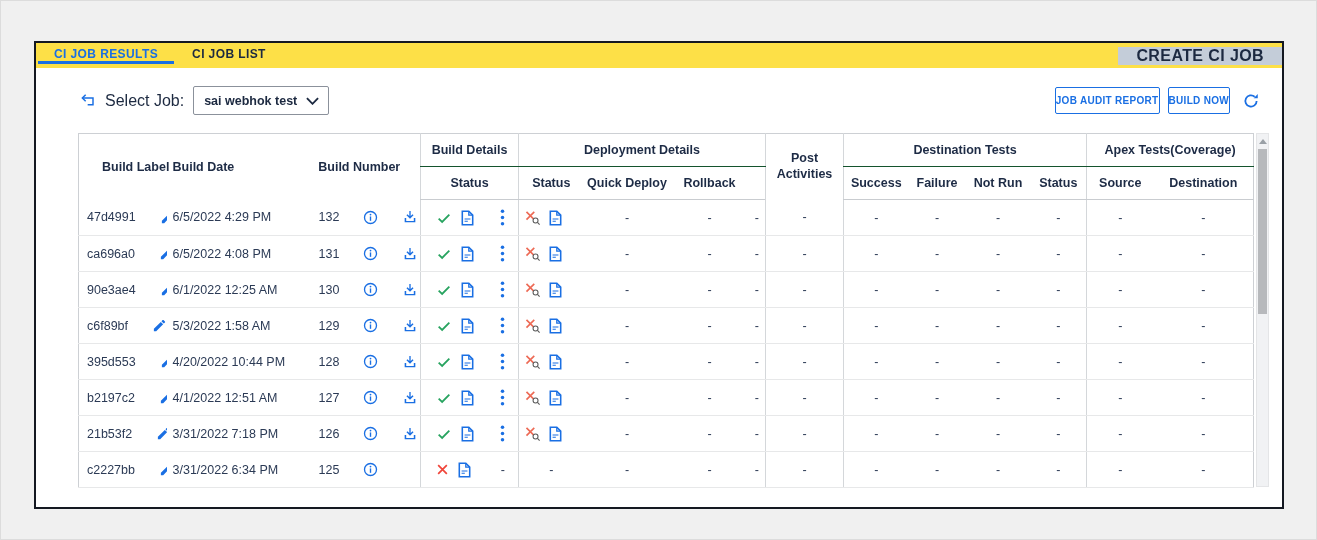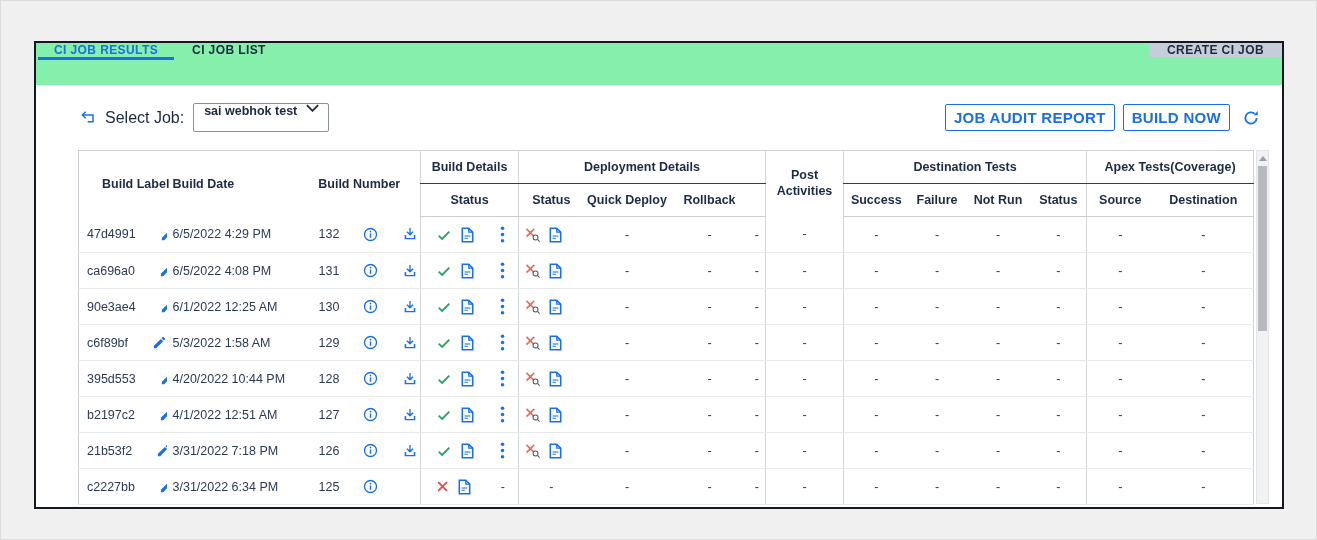--- a/index.html
+++ b/index.html
@@ -4,41 +4,41 @@
 <style>
   * { margin:0; padding:0; box-sizing:border-box; }
   html,body { width:1317px; height:540px; font-family:"Liberation Sans", sans-serif; }
   body { background:#f0f0f0; position:relative; overflow:hidden; }
   .frame { position:absolute; inset:0; border:1px solid #dcdcdc; }
 
   .panel { position:absolute; left:33px; top:40px; width:1250px; height:468px;
            background:#fff; border:2px solid #141821; }
 
   
-  .tabbar { height:42px; background:#86efac; display:flex; align-items:flex-start; }
+  .tabbar { height:25px; background:#fde047; display:flex; align-items:center; }
   .tab { padding:0 16px; margin-left:2px; display:flex; align-items:center;
          font-size:12px; font-weight:700; letter-spacing:.4px; color:#1c2940;
          border-bottom:3px solid transparent; cursor:pointer; white-space:nowrap; }
   .tab.active { color:#1a6fe3; border-bottom-color:#1a6fe3; }
   .create-btn { margin-left:auto; background:#c4cdd9; border:none; padding:0 18px;
-         font-family:inherit; font-size:12px; font-weight:700; letter-spacing:.4px;
+         font-family:inherit; font-size:16px; font-weight:700; letter-spacing:.4px;
          color:#1c2940; cursor:pointer; white-space:nowrap; }
 
   
   .toolbar { height:65px; display:flex; align-items:center; padding:0 22px 0 44px; background:#fff; }
   .tb-left { display:flex; align-items:center; }
   .return-ic { display:flex; margin-right:9px; cursor:pointer; }
   .sel-label { font-size:16px; color:#1c2940; margin-right:9px; white-space:nowrap; }
   .select-box { width:136px; height:29px; border:1px solid #8b919b; border-radius:2px;
-         display:flex; padding:0 9px 0 10px; background:#fff; cursor:pointer; }
+         display:flex; align-items:center; padding:0 9px 0 10px; background:#fff; cursor:pointer; }
   .select-box .val { font-size:12.5px; font-weight:700; color:#1c2940; white-space:nowrap; }
   .select-box .chev { margin-left:auto; display:flex; }
   .tb-right { margin-left:auto; display:flex; align-items:center; gap:8px; }
-  .obtn { height:27px; padding:0 8px; background:#fff; border:1px solid #1a6fe3; border-radius:2px;
-         color:#1a6fe3; font-family:inherit; font-size:15px; font-weight:700; letter-spacing:.3px;
+  .obtn { height:27px; padding:0 0; background:#fff; border:1px solid #1a6fe3; border-radius:2px;
+         color:#1a6fe3; font-family:inherit; font-size:10px; font-weight:700; letter-spacing:.3px;
          cursor:pointer; white-space:nowrap;text-align:center; }
   .refresh { display:flex; margin-left:4px; cursor:pointer; }
 
   
   .table-zone { margin-left:42px; display:flex; }
   table { border-collapse:collapse; table-layout:fixed; width:1175px;
           border:1px solid #cdd0d4; }
   th { font-size:12.5px; font-weight:700; color:#1d2b45; height:33px; text-align:center;
        background:#fff; white-space:nowrap; }
   th.wrap { white-space:normal; line-height:1.25; }

